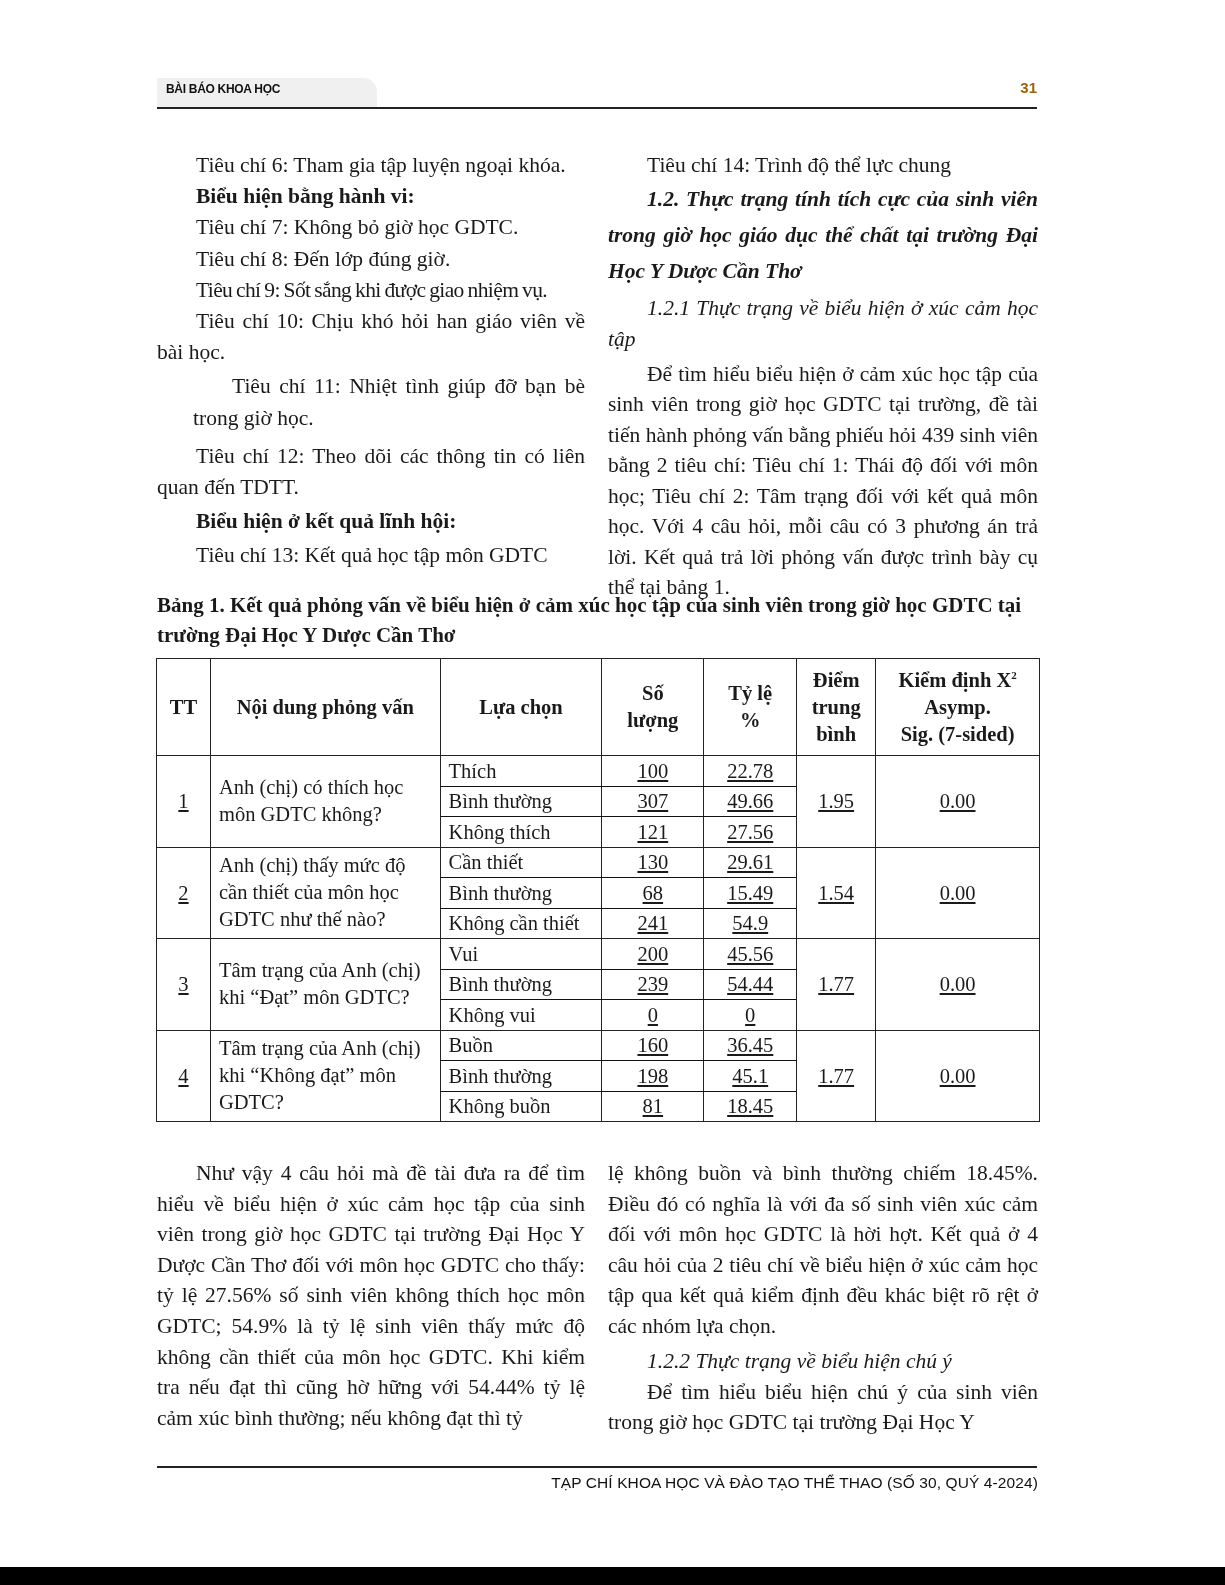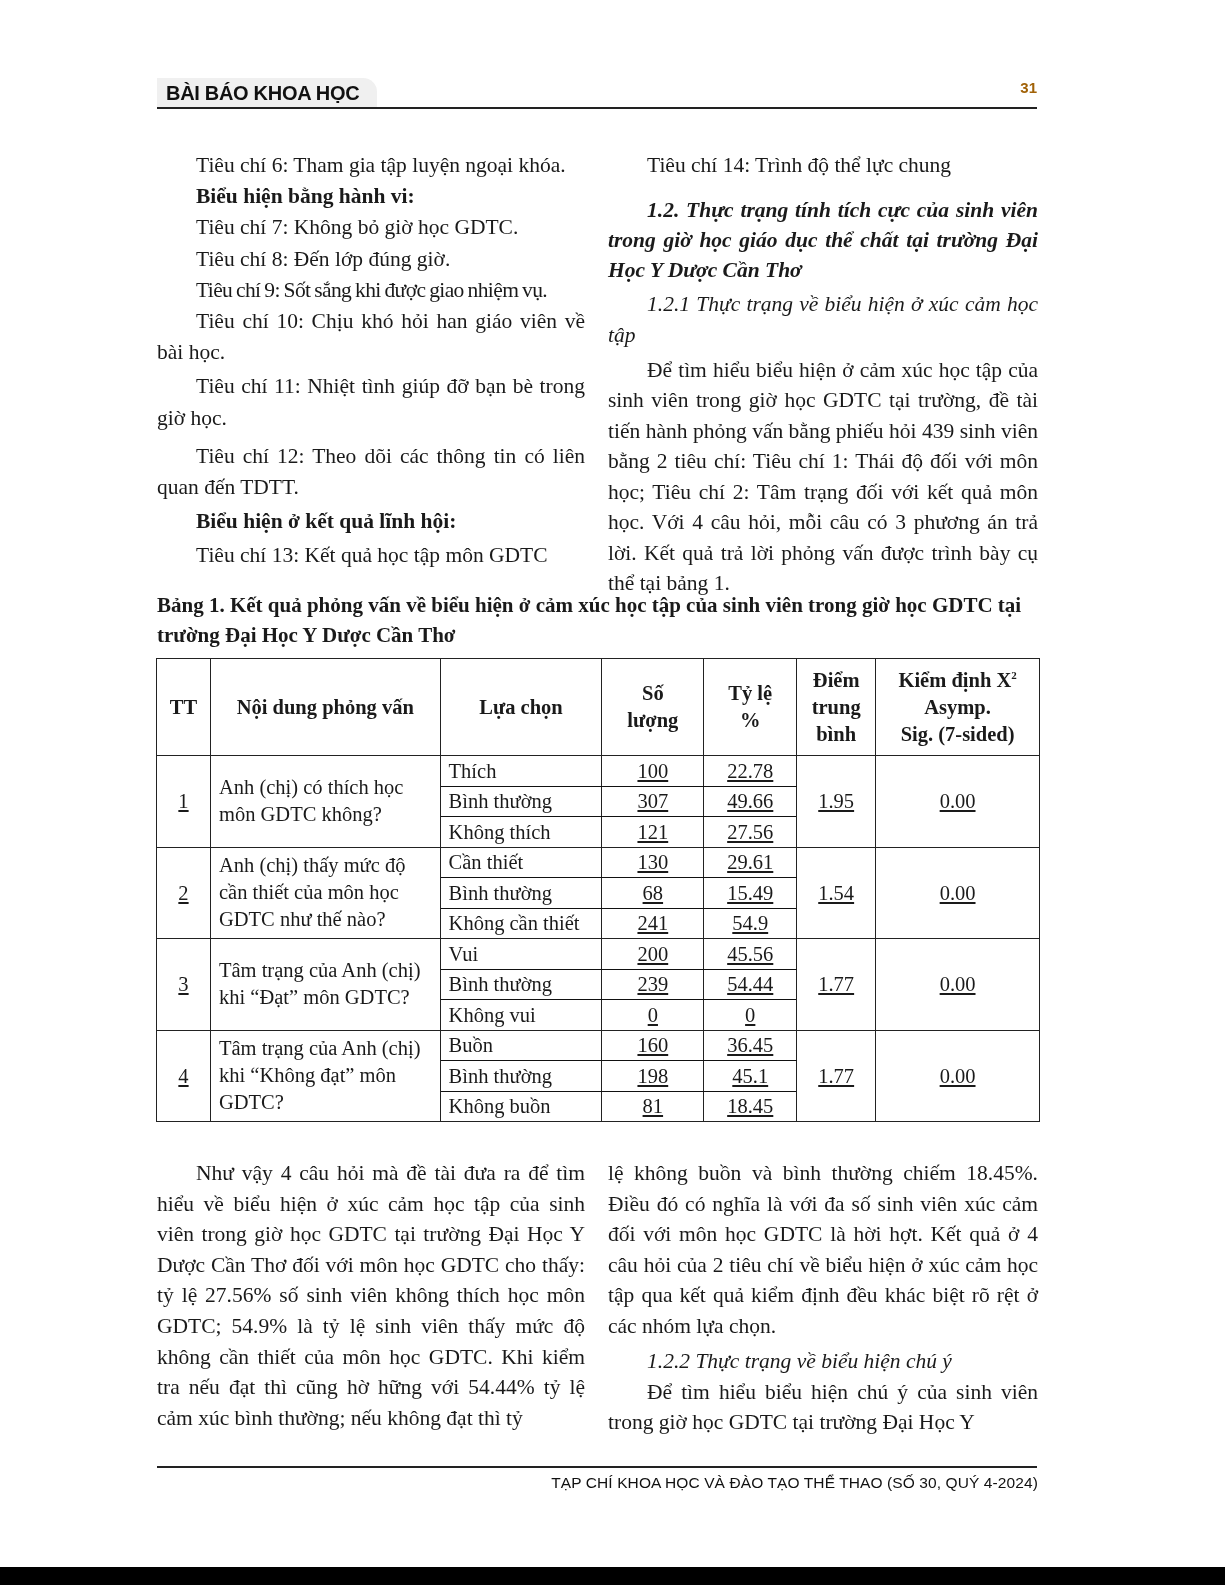--- a/index.html
+++ b/index.html
@@ -6,21 +6,21 @@
     body { width: 1225px; height: 1585px; position: relative; overflow: hidden; color: #1a1a1a; }
     .serif { font-family: "Liberation Serif", "DejaVu Serif", serif; }
     .sans { font-family: "Liberation Sans", "DejaVu Sans", sans-serif; }
 
     
     .header-tab {
       position: absolute; left: 157px; top: 78px; width: 220px; height: 30px;
       background: #f0f0f0; border-top-right-radius: 14px;
     }
     .header-label {
-      position: absolute; left: 166px; top: 82px; font-size: 20px; font-weight: bold;
+      position: absolute; left: 166px; top: 82px; font-size: 12px; font-weight: bold;
       letter-spacing: -0.3px; color: #111;
     }
     .page-number {
       position: absolute; right: 188px; top: 79px; font-size: 15px; color: #a16207; font-weight: bold;
     }
     .header-rule { position: absolute; left: 157px; top: 107px; width: 880px; height: 1.5px; background: #222; }
 
     
     .col { position: absolute; font-size: 21.5px; line-height: 31.2px; text-align: justify; }
     .col p { margin: 0; }
@@ -68,29 +68,29 @@
 <div class="page-number sans">31</div>
 <div class="header-rule"></div>
 
 <div class="col col-left serif">
   <p class="indent">Tiêu chí 6: Tham gia tập luyện ngoại khóa.</p>
   <p class="indent b">Biểu hiện bằng hành vi:</p>
   <p class="indent">Tiêu chí 7: Không bỏ giờ học GDTC.</p>
   <p class="indent">Tiêu chí 8: Đến lớp đúng giờ.</p>
   <p class="indent" style="letter-spacing:-0.6px; word-spacing:-1px;">Tiêu chí 9: Sốt sắng khi được giao nhiệm vụ.</p>
   <p class="indent">Tiêu chí 10: Chịu khó hỏi han giáo viên về bài học.</p>
-  <p class="indent" style="margin-top:3px;">Tiêu chí 11: Nhiệt tình giúp đỡ bạn bè trong giờ học.</p>
+  <p class="indent" style="margin-top:3px;margin-left:36px;">Tiêu chí 11: Nhiệt tình giúp đỡ bạn bè trong giờ học.</p>
   <p class="indent" style="margin-top:7px;">Tiêu chí 12: Theo dõi các thông tin có liên quan đến TDTT.</p>
   <p class="indent b" style="margin-top:3px;">Biểu hiện ở kết quả lĩnh hội:</p>
   <p class="indent" style="margin-top:3px;">Tiêu chí 13: Kết quả học tập môn GDTC</p>
 </div>
 
 <div class="col col-right serif">
   <p class="indent">Tiêu chí 14: Trình độ thể lực chung</p>
-  <p class="indent bi" style="line-height:30px; margin-top:14px;">1.2. Thực trạng tính tích cực của sinh viên trong giờ học giáo dục thể chất tại trường Đại Học Y Dược Cần Thơ</p>
+  <p class="indent bi" style="line-height:36px; margin-top:0;">1.2. Thực trạng tính tích cực của sinh viên trong giờ học giáo dục thể chất tại trường Đại Học Y Dược Cần Thơ</p>
   <p class="indent i" style="margin-top:4px;">1.2.1 Thực trạng về biểu hiện ở xúc cảm học tập</p>
   <p class="indent" style="margin-top:3px; line-height:30.5px;">Để tìm hiểu biểu hiện ở cảm xúc học tập của sinh viên trong giờ học GDTC tại trường, đề tài tiến hành phỏng vấn bằng phiếu hỏi 439 sinh viên bằng 2 tiêu chí: Tiêu chí 1: Thái độ đối với môn học; Tiêu chí 2: Tâm trạng đối với kết quả môn học. Với 4 câu hỏi, mỗi câu có 3 phương án trả lời. Kết quả trả lời phỏng vấn được trình bày cụ thể tại bảng 1.</p>
 </div>
 
 <div class="caption serif">Bảng 1. Kết quả phỏng vấn về biểu hiện ở cảm xúc học tập của sinh viên trong giờ học GDTC tại trường Đại Học Y Dược Cần Thơ</div>
 
 <table class="data serif">
   <colgroup>
     <col style="width:54px">
     <col style="width:230px">

